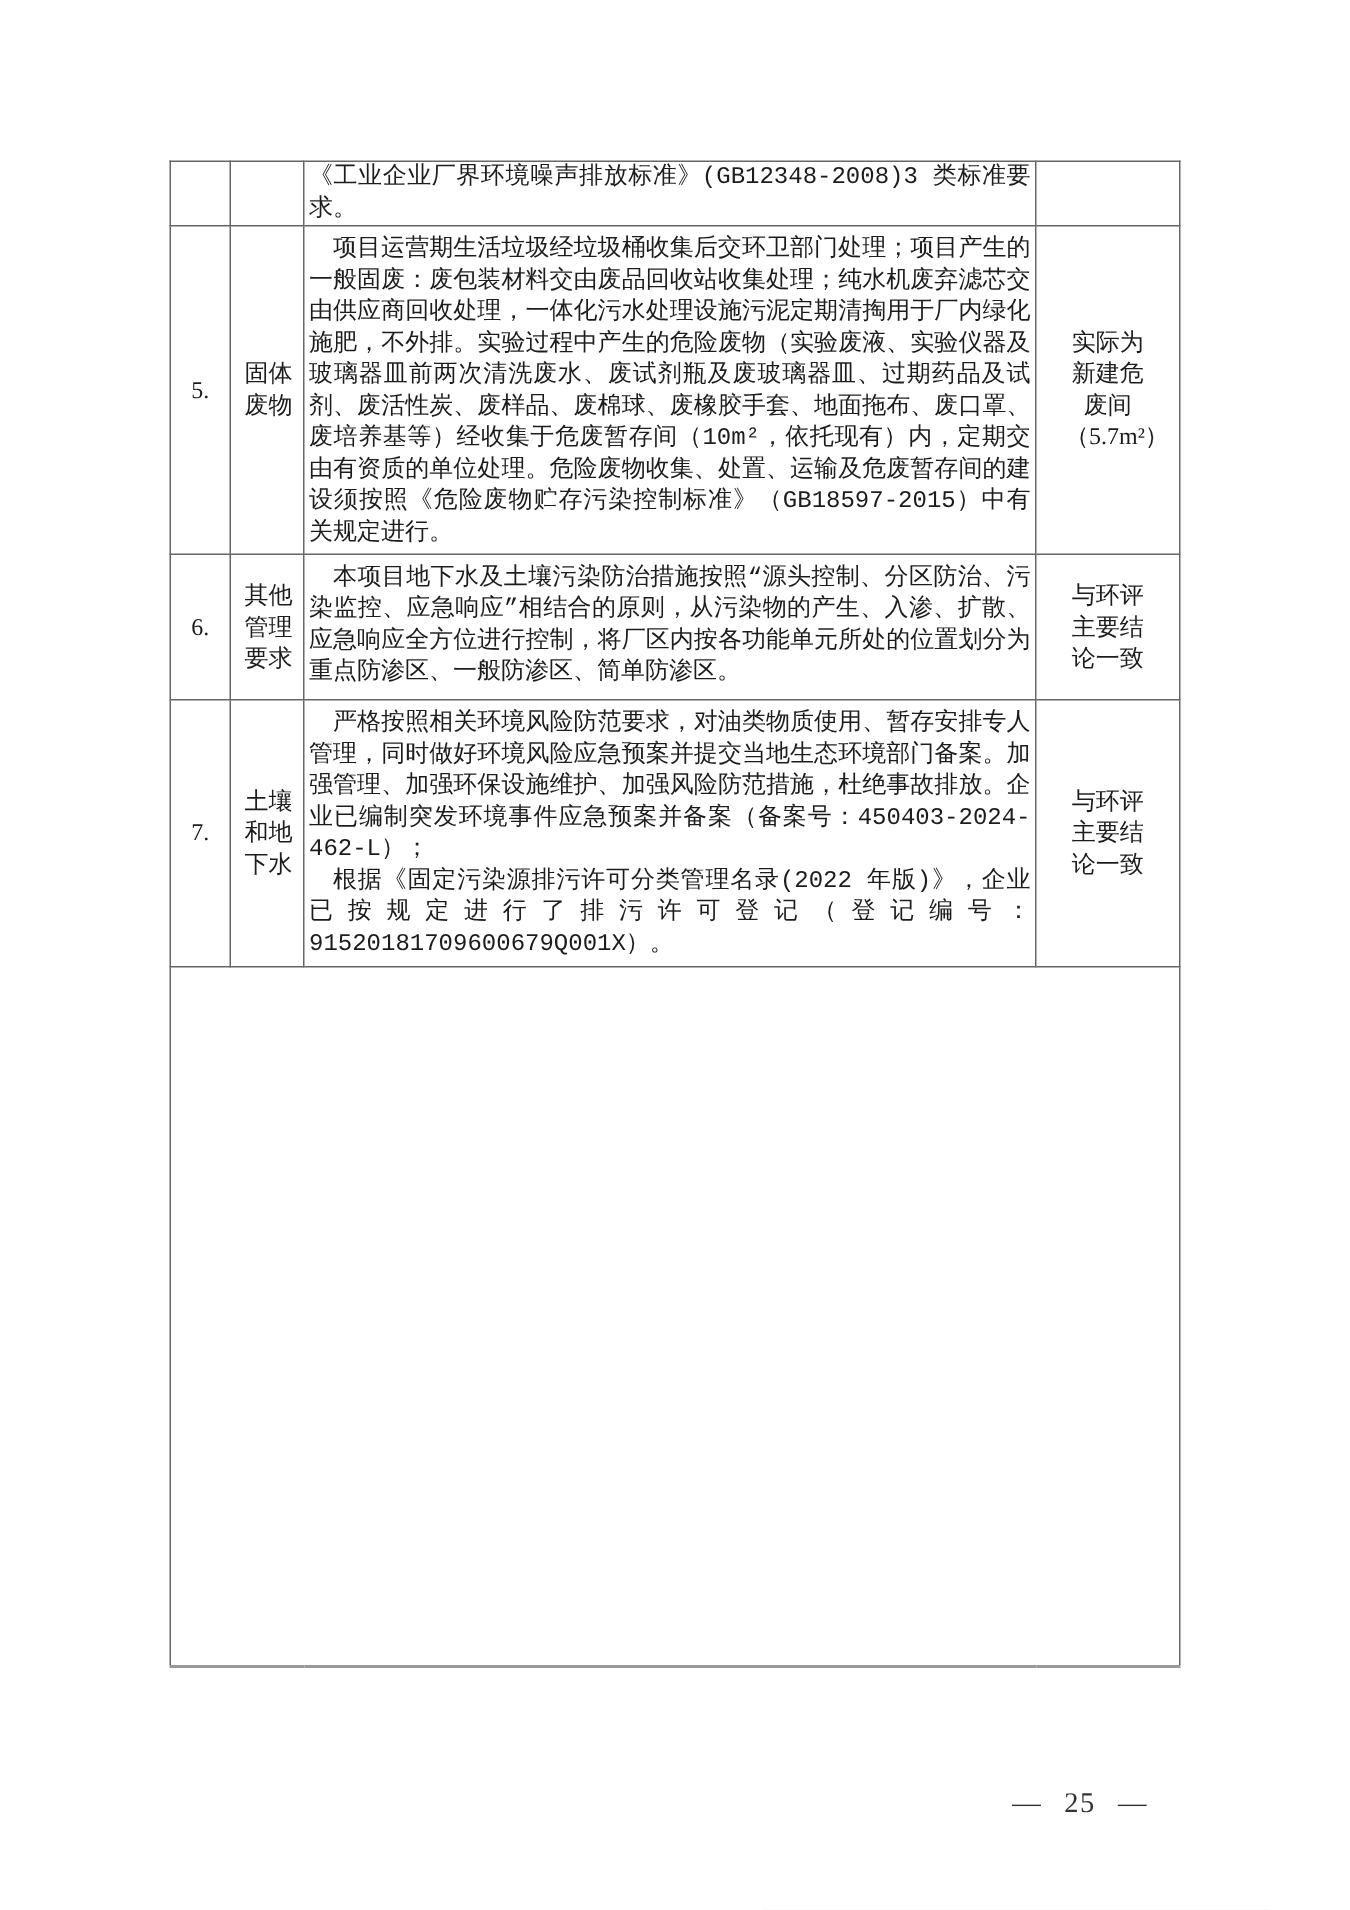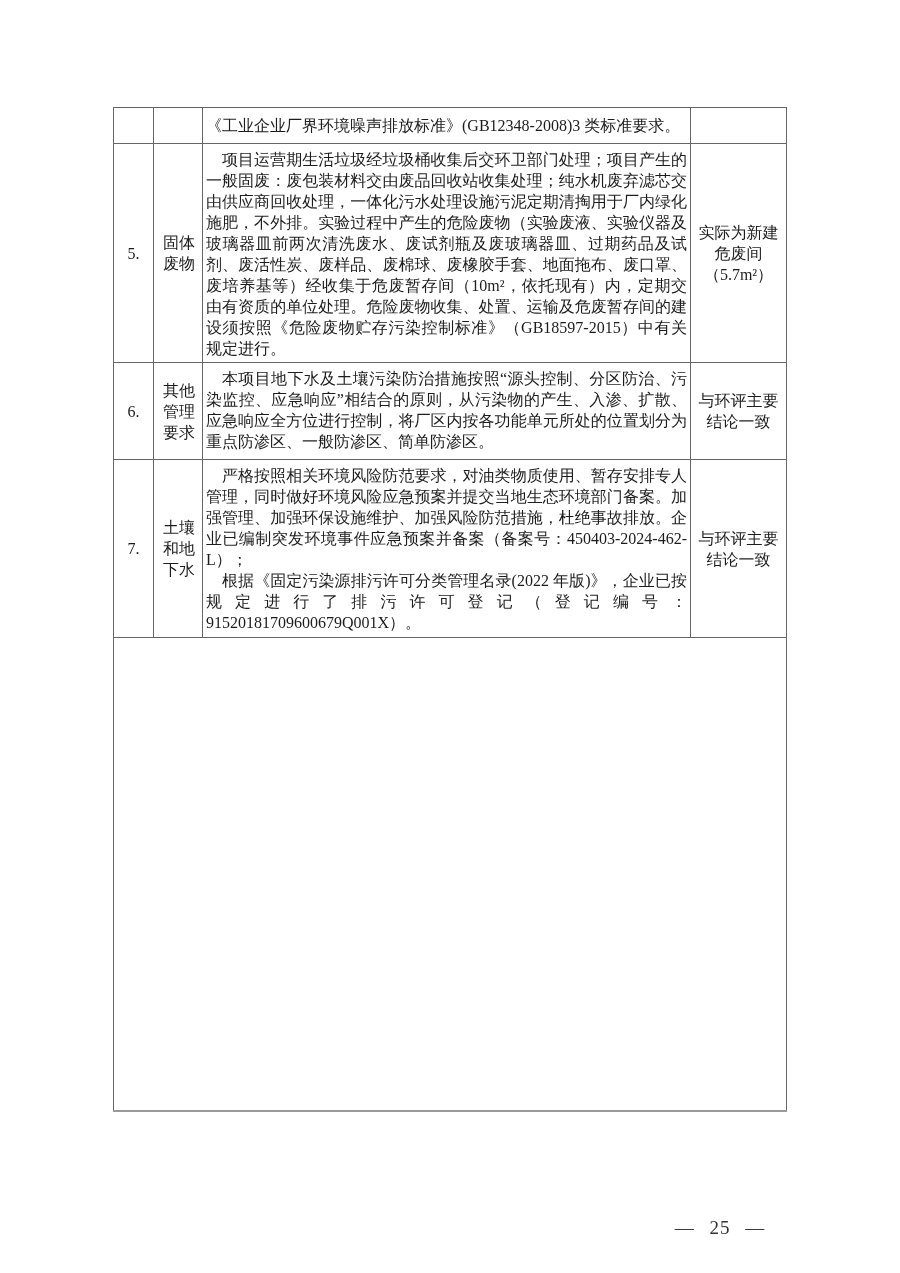--- a/index.html
+++ b/index.html
@@ -46,45 +46,45 @@
     padding: 0 2px;
   }
   td.cat {
     text-align: right;
     vertical-align: middle;
     padding: 0 7px;
   }
   td.content {
     vertical-align: top;
     padding: 5px 3px 2px 3px;
+    font-family: Liberation Mono, monospace;
   }
   td.content.vmid { vertical-align: middle; padding-top: 0; padding-bottom: 0; }
   td.note {
     text-align: center;
     vertical-align: middle;
-    padding: 0 3px;
+    padding: 0 19px;
     line-height: 22px;
   }
   p.para {
     margin: 0;
     text-indent: 1em;
     text-align: justify;
   }
   p.para.no-indent { text-indent: 0; }
   .page-number {
     position: absolute;
     left: 655px;
     top: 1192px;
     width: 130px;
     text-align: center;
     font-size: 19px;
     color: #333333;
     word-spacing: 9px;
     letter-spacing: 1px;
-    margin-top: 25px;
   }
 </style>
 </head>
 <body>
 
 <div class="page">
 
   <div class="doc-table-wrap">
     <table class="doc-table">
       <colgroup>

